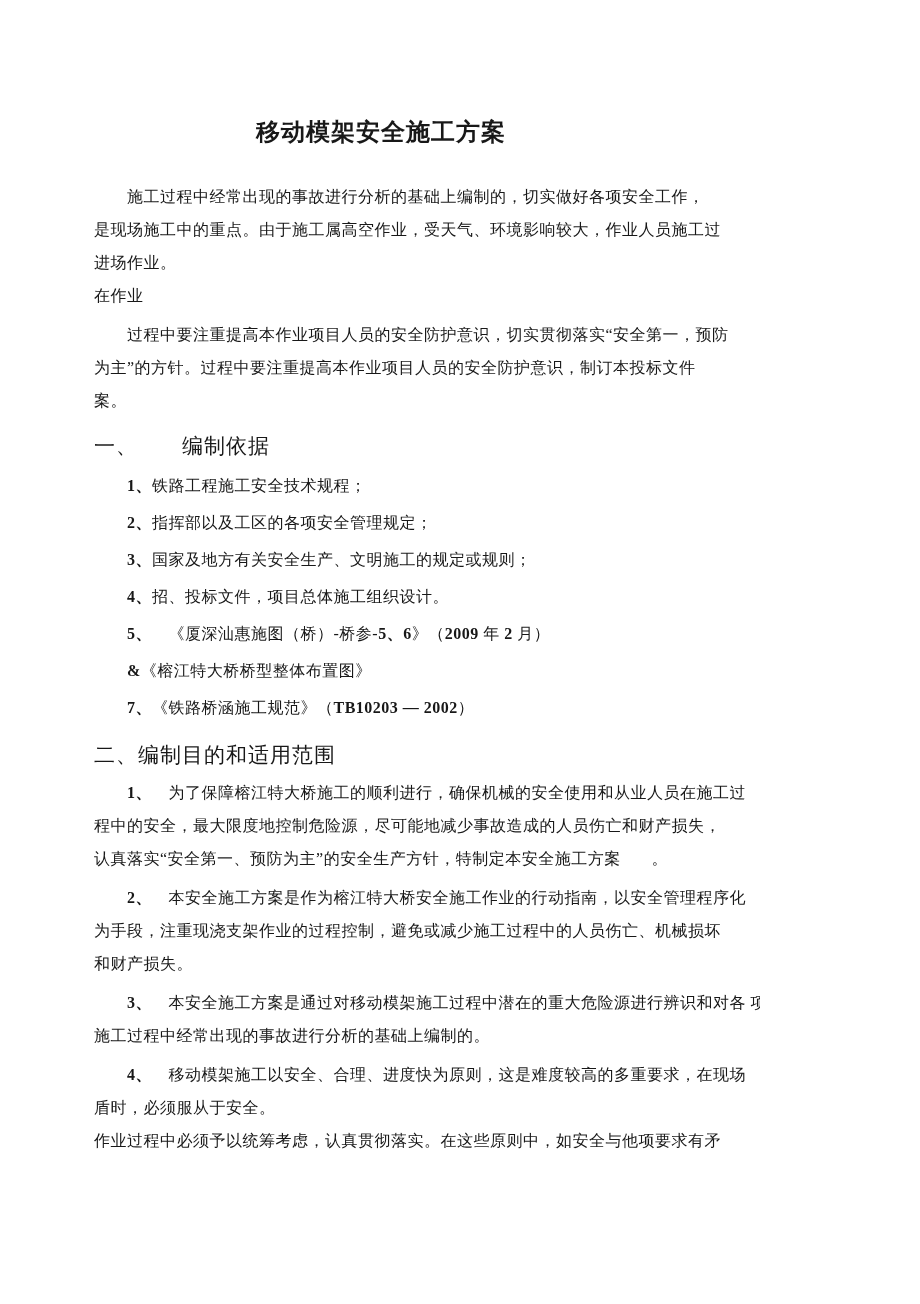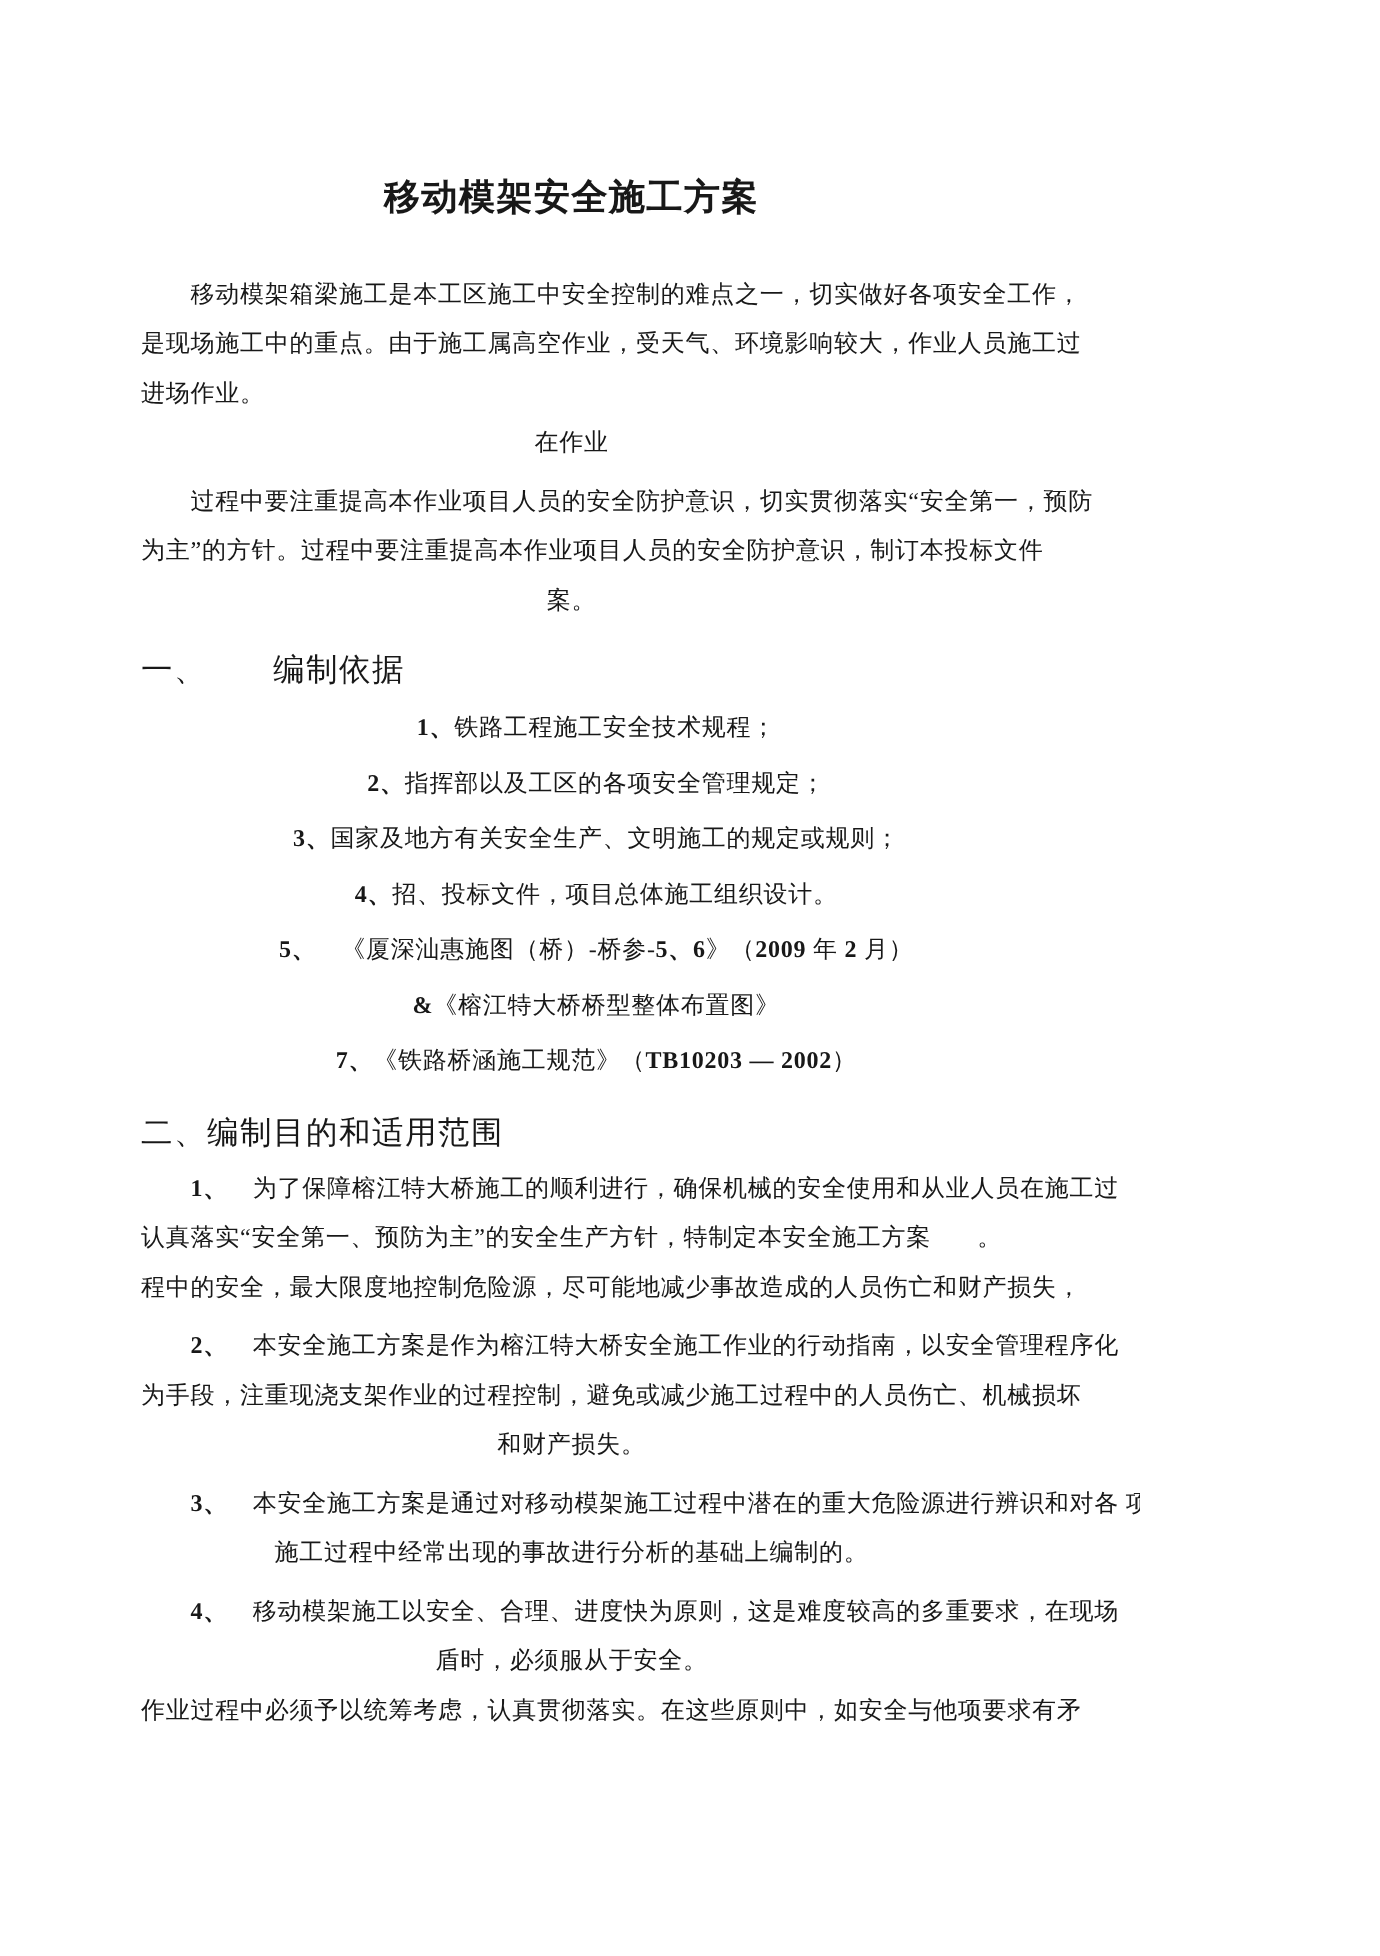--- a/index.html
+++ b/index.html
@@ -29,38 +29,38 @@
     font-size: 21px;
     line-height: 30px;
     margin: 14px 0 6px 0;
     letter-spacing: 1px;
     white-space: pre;
   }
   .para { margin: 6px 0 0 0; }
   .list-item { margin: 0; }
   .line {
     display: flex;
-    justify-content: center;
+    justify-content: flex-start;
     white-space: pre;
     font-size: 16px;
     line-height: 33px;
     letter-spacing: 0.5px;
   }
   .line.justify { justify-content: space-between; }
   .list-item .line { line-height: 37px; }
   .b { font-weight: bold; }
 </style>
 </head>
 <body>
 
 <div class="page">
   <div class="title">移动模架安全施工方案</div>
   <div>
       <div class="para">
-        <div class="line justify"><span><span>　　移动模架箱梁施工是本工区施工中安全控制的难点之一，切实做好各项安全</span></span><span><span>工作，</span></span></div>
+        <div class="line justify"><span><span>　　施工过程中经常出现的事故进行分析的基础上编制的，切实做好各项安全</span></span><span><span>工作，</span></span></div>
         <div class="line justify"><span><span>是现场施工中的重点。由于施工属高空作业，受天气、环境影响较大，作业</span></span><span><span>人员施工过</span></span></div>
         <div class="line justify"><span><span>进场作业。</span></span></div>
         <div class="line"><span><span>在作业</span></span></div>
       </div>
       <div class="para">
         <div class="line justify"><span><span>　　过程中要注重提高本作业项目人员的安全防护意识，切实贯彻落实“安全第</span></span><span><span>一，预防</span></span></div>
         <div class="line justify"><span><span>为主”的方针。过程中要注重提高本作业项目人员的安全防护意识，制订本</span></span><span><span>投标文件</span></span></div>
         <div class="line"><span><span>案。</span></span></div>
       </div>
       <div class="heading">一、　　编制依据</div>
@@ -81,22 +81,22 @@
       </div>
       <div class="list-item">
         <div class="line"><span><span>　　</span><span class="b">&amp;</span><span>《榕江特大桥桥型整体布置图》</span></span></div>
       </div>
       <div class="list-item">
         <div class="line"><span><span>　　</span><span class="b">7、</span><span>《铁路桥涵施工规范》（</span><span class="b">TB10203 — 2002</span><span>）</span></span></div>
       </div>
       <div class="heading">二、编制目的和适用范围</div>
       <div class="para">
         <div class="line justify"><span><span>　　</span><span class="b">1、</span><span>　为了保障榕江特大桥施工的顺利进行，确保机械的安全使用和从业人员在施</span></span><span><span>工过</span></span></div>
+        <div class="line justify"><span><span>程中的安全，最大限度地控制危险源，尽可能地减少事故造成的人员伤亡和</span></span><span><span>财产损失，</span></span></div>
         <div class="line justify"><span><span>认真落实“安全第一、预防为主”的安全生产方针，特制定本安全施工方案</span></span><span><span>。</span></span></div>
-        <div class="line justify"><span><span>程中的安全，最大限度地控制危险源，尽可能地减少事故造成的人员伤亡和</span></span><span><span>财产损失，</span></span></div>
       </div>
       <div class="para">
         <div class="line justify"><span><span>　　</span><span class="b">2、</span><span>　本安全施工方案是作为榕江特大桥安全施工作业的行动指南，以安全管理程</span></span><span><span>序化</span></span></div>
         <div class="line justify"><span><span>为手段，注重现浇支架作业的过程控制，避免或减少施工过程中的人员伤亡</span></span><span><span>、机械损坏</span></span></div>
         <div class="line"><span><span>和财产损失。</span></span></div>
       </div>
       <div class="para">
         <div class="line justify"><span><span>　　</span><span class="b">3、</span><span>　本安全施工方案是通过对移动模架施工过程中潜在的重大危险源进行辨识和</span></span><span><span>对各 项</span></span></div>
         <div class="line"><span><span>施工过程中经常出现的事故进行分析的基础上编制的。</span></span></div>
       </div>

